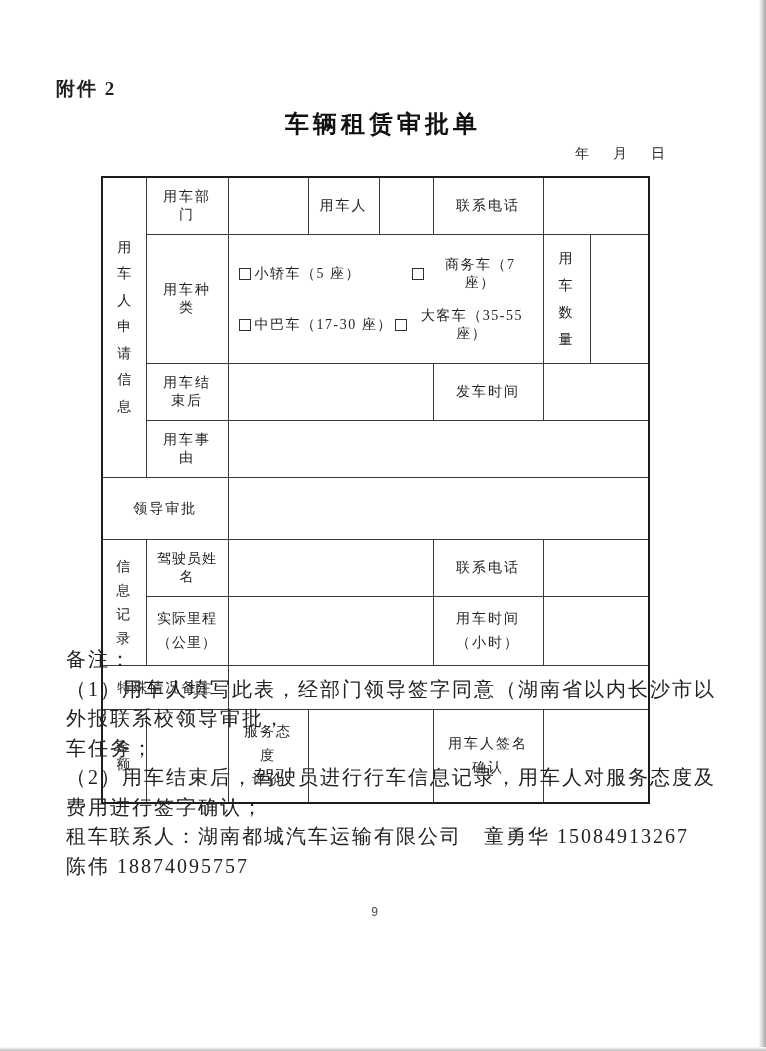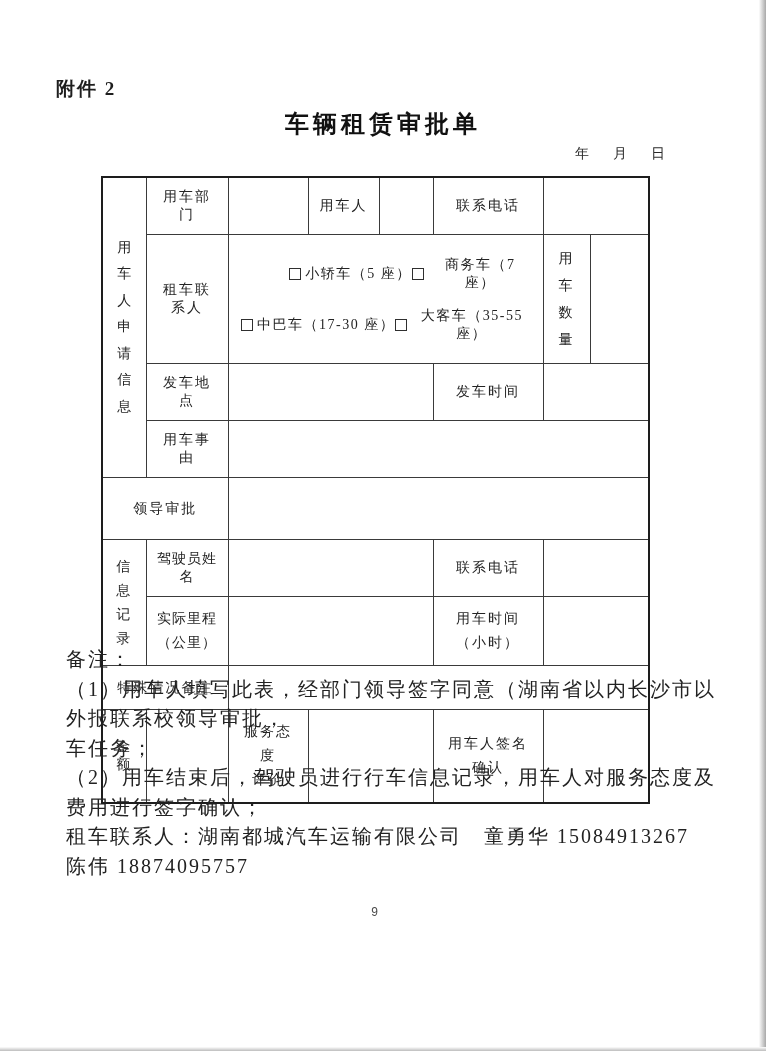--- a/index.html
+++ b/index.html
@@ -56,21 +56,21 @@
     width: 17px; margin: 0 auto; line-height: 26.5px;
     word-break: break-all; letter-spacing: 0; text-align: center;
   }
   td.checkbox-cell { text-align: left; padding: 0 0 0 9px; }
   .cb-col {
     display: flex; flex-direction: column; justify-content: center;
     gap: 15px; height: 100%;
   }
   .cb-row { display: flex; align-items: center; letter-spacing: 1.5px; }
   .cb-item { display: inline-flex; align-items: center; }
-  .cb-item.w1 { width: 176px; justify-content: flex-end; }
+  .cb-item.w1 { width: 176px; }
   .cb {
     display: inline-block; width: 12px; height: 12px;
     border: 1.5px solid #2f2f2f; background: #fff;
     margin-right: 4px; flex: 0 0 auto;
   }
   .notes {
     position: absolute; left: 66px; top: 645px; width: 660px;
     font-size: 20px; letter-spacing: 2px; line-height: 29.5px; color: #222;
   }
   .page-number {
@@ -111,21 +111,21 @@
         <div class="vtext">用车人申请信息</div>
       </td>
       <td>用车部门</td>
       <td></td>
       <td>用车人</td>
       <td></td>
       <td>联系电话</td>
       <td colspan="2"></td>
     </tr>
     <tr style="height:85px">
-      <td>租车联系人</td>
+      <td>用车种类</td>
       <td colspan="4" class="checkbox-cell">
         <div class="cb-col">
           <div class="cb-row">
             <span class="cb-item w1">
               <span class="cb"></span>
               <span>小轿车（5 座）</span>
             </span>
             <span class="cb-item">
               <span class="cb"></span>
               <span>商务车（7 座）</span>
@@ -141,21 +141,21 @@
               <span>大客车（35-55 座）</span>
             </span>
           </div>
         </div>
       </td>
       <td class="narrow-ml">用车
 数量</td>
       <td></td>
     </tr>
     <tr style="height:40px">
-      <td>发车地点</td>
+      <td>用车结束后</td>
       <td colspan="3"></td>
       <td>发车时间</td>
       <td colspan="2"></td>
     </tr>
     <tr style="height:40px">
       <td>用车事由</td>
       <td colspan="6"></td>
     </tr>
     <tr style="height:62px">
       <td colspan="2">领导审批</td>

